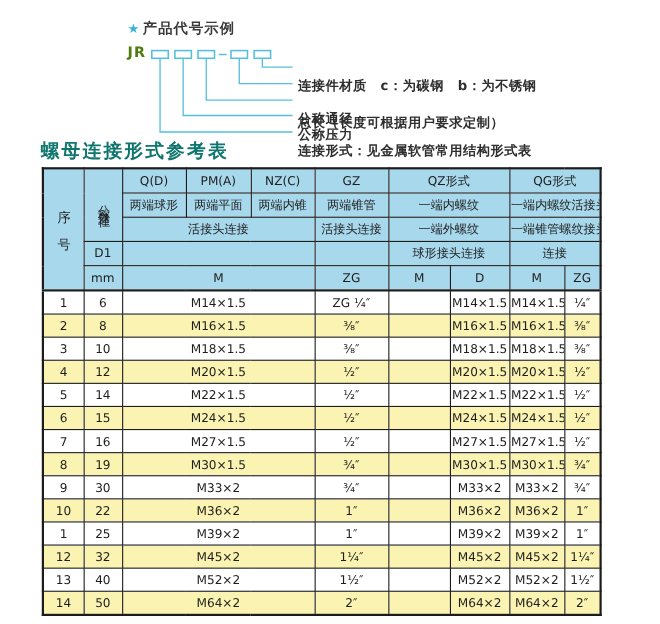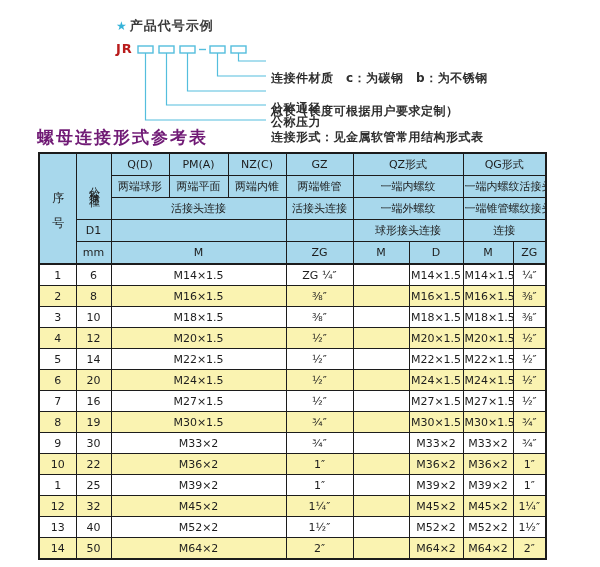--- a/index.html
+++ b/index.html
@@ -1,26 +1,26 @@
 <!DOCTYPE html>
 <html style="--accent: #35b3d9; --line-color: #54bedd; --header-bg: #a8d8ec; --row-alt-bg: #faf3b1;"><head>
 <meta charset="utf-8">
 <style>
   html,body{margin:0;padding:0;}
   .page{position:relative;width:580px;height:567px;background:#ffffff;overflow:hidden;
         font-family:"DejaVu Sans","Liberation Sans",sans-serif;color:#222;}
   
   .diagram-heading{position:absolute;left:116px;top:17px;font-size:13px;font-weight:700;color:#3a3a3a;letter-spacing:1px;}
   .diagram-heading .star{color:var(--accent,#35b3d9);margin-right:2px;font-size:12px;}
-  .code-prefix{position:absolute;left:116px;top:41px;font-size:13px;font-weight:700;color:#b91c1c;letter-spacing:1px;}
+  .code-prefix{position:absolute;left:116px;top:41px;font-size:13px;font-weight:700;color:#4d7c0f;letter-spacing:1px;}
   .diagram-svg{position:absolute;left:0;top:0;color:var(--line-color,#54bedd);}
   .dlabel{position:absolute;left:271px;height:15px;line-height:15px;font-size:12px;font-weight:600;
           color:#2e2e2e;white-space:nowrap;letter-spacing:0.5px;margin-top:17px;}
   
-  .table-title{position:absolute;left:37px;top:126px;font-size:17px;font-weight:700;color:#701a75;
+  .table-title{position:absolute;left:37px;top:126px;font-size:17px;font-weight:700;color:#0f766e;
                font-family:"DejaVu Serif","Liberation Serif",serif;letter-spacing:2px;}
   
   table.ref{position:absolute;left:38px;top:152px;width:507px;border-collapse:collapse;table-layout:fixed;
             font-size:11px;color:#1d1d1d;}
   table.ref{border:2px solid #1c1c1c;}
   table.ref th,table.ref td{border:1px solid #1c1c1c;text-align:center;vertical-align:middle;padding:0 1px;
             overflow:hidden;white-space:nowrap;}
   table.ref thead th{background:var(--header-bg,#a8d8ec);font-weight:400;height:21px;}
   table.ref thead{border-bottom:2px solid #1c1c1c;}
   table.ref tbody td{height:20px;background:#ffffff;}
@@ -166,21 +166,21 @@
           <td>14</td>
           <td colspan="3">M22×1.5</td>
           <td>½″</td>
           <td></td>
           <td>M22×1.5</td>
           <td>M22×1.5</td>
           <td>½″</td>
         </tr>
         <tr class="alt">
           <td>6</td>
-          <td>20</td>
+          <td>15</td>
           <td colspan="3">M24×1.5</td>
           <td>½″</td>
           <td></td>
           <td>M24×1.5</td>
           <td>M24×1.5</td>
           <td>½″</td>
         </tr>
         <tr>
           <td>7</td>
           <td>16</td>

